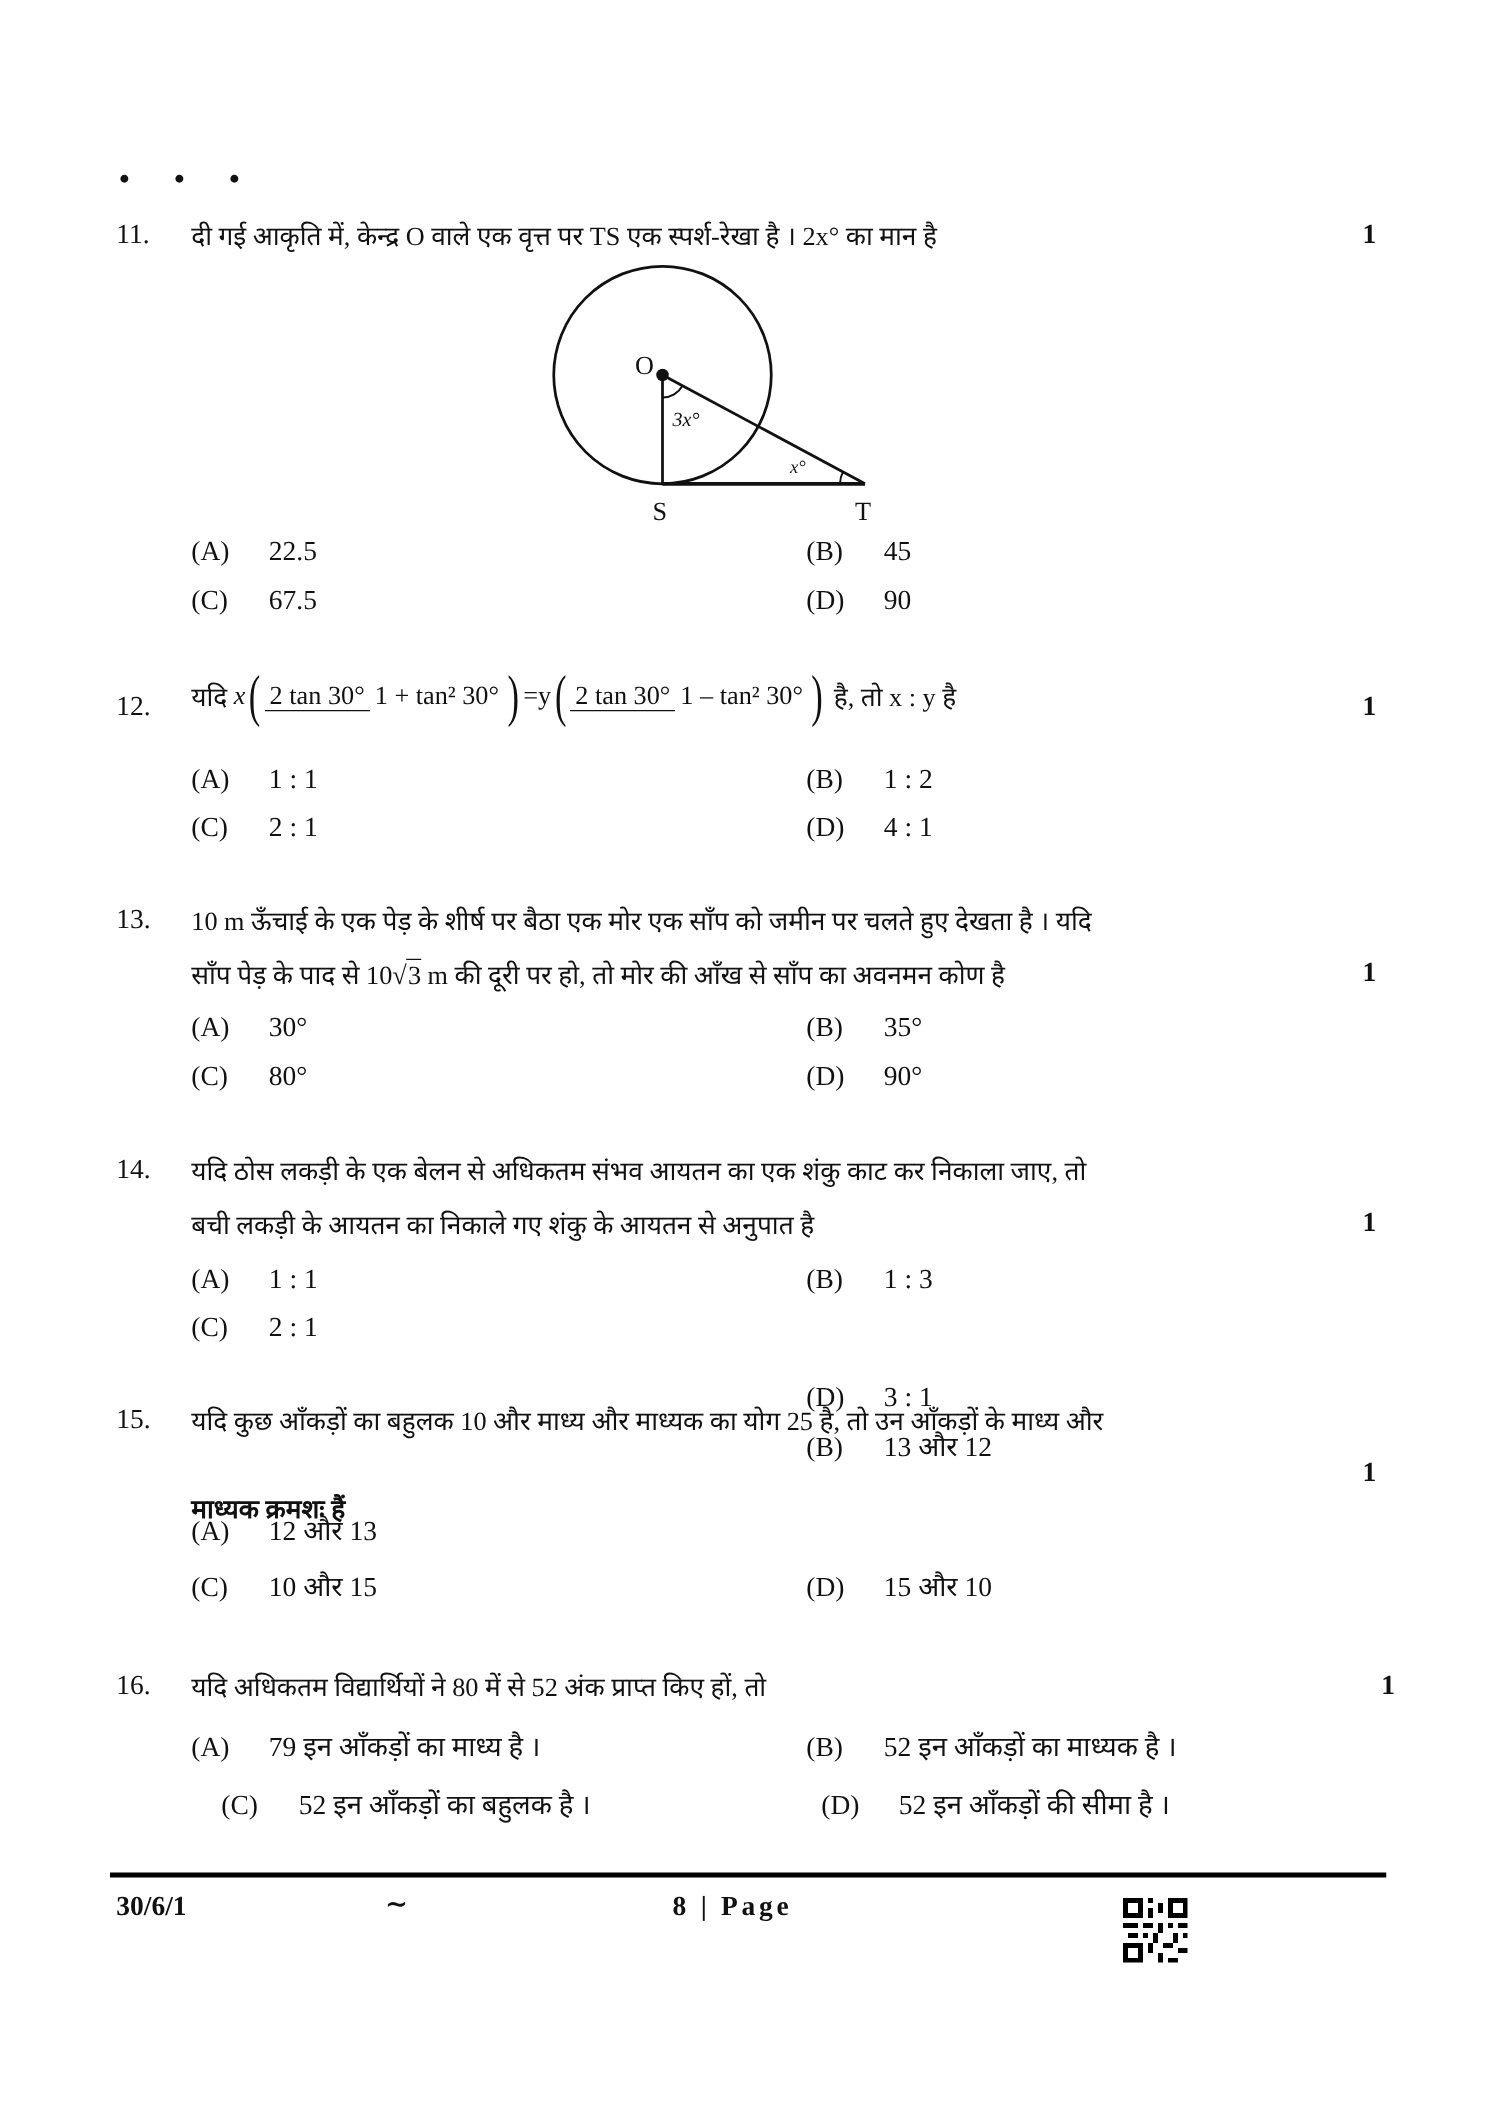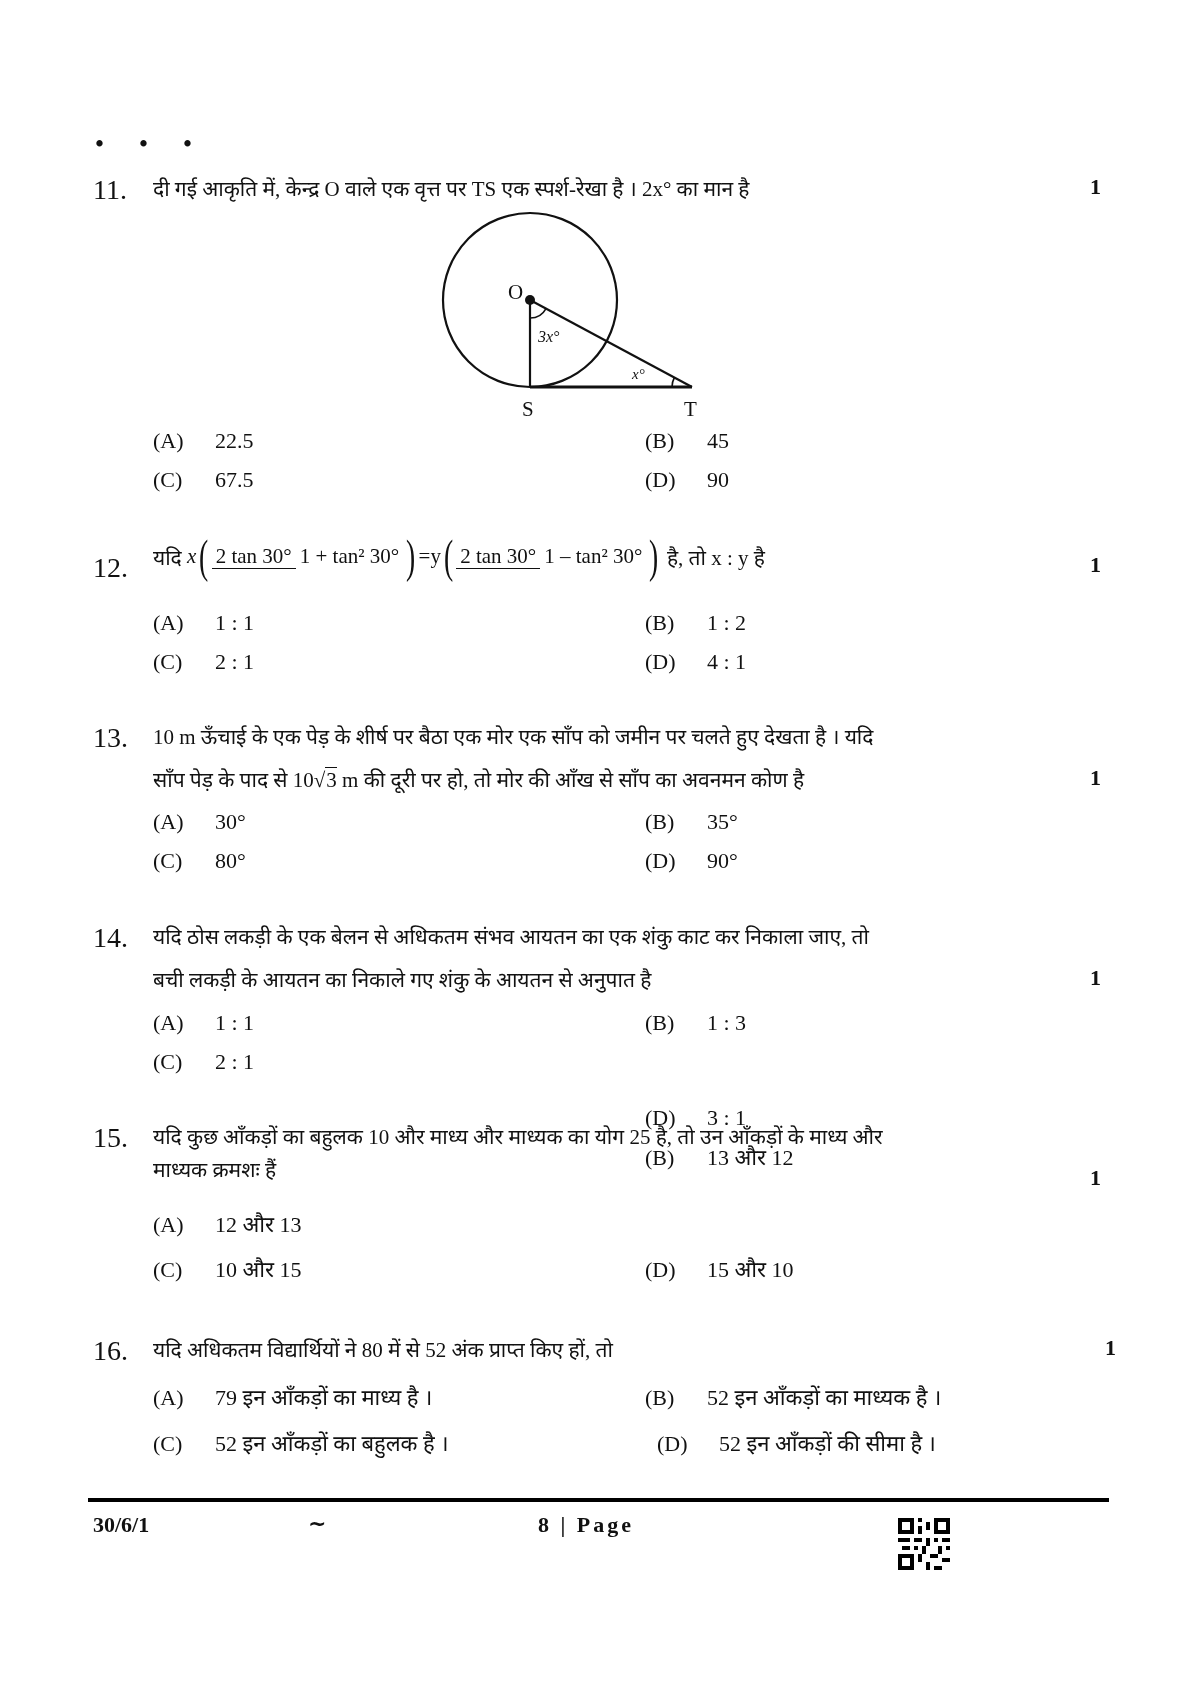--- a/index.html
+++ b/index.html
@@ -1,20 +1,20 @@
 <!DOCTYPE html>
 <html><head>
 <meta charset="utf-8">
 <style>
   html, body { margin: 0; padding: 0; background: #ffffff; }
   body { width: 1190px; height: 1683px; position: relative; overflow: hidden;
          font-family: "DejaVu Serif", "Liberation Serif", serif; color: #111; }
   .abs { position: absolute; }
   .bullets { left: 93px; top: 132px; font-size: 22px; letter-spacing: 12px; }
-  .qnum { position: absolute; left: 93px; font-size: 28px; font-family: "Liberation Serif", serif; }
+  .qnum { position: absolute; left: 93px; font-size: 22px; font-family: "Liberation Serif", serif; }
   .qtext { position: absolute; left: 153px; font-size: 21px; font-family: "Liberation Serif", serif; white-space: nowrap; }
   .mark { position: absolute; left: 1090px; font-size: 22px; font-weight: bold; font-family: "Liberation Serif", serif; }
   .opt { position: absolute; font-size: 22px; font-family: "Liberation Serif", serif; white-space: nowrap; }
   .opt .lbl { display: inline-block; width: 62px; }
   .col-a { left: 153px; }
   .col-b { left: 645px; }
   .frac { display: inline-flex; align-items: center; vertical-align: middle; font-size: 21px; line-height: 1.15; }
   .frac .num { border-bottom: 1.5px solid #111; padding: 0 4px; }
   .frac .den { padding: 0 4px; }
   .paren { font-size: 46px; vertical-align: middle; font-weight: 100; display: inline-block; transform: scaleX(0.6); }
@@ -113,37 +113,37 @@
 
   <div class="opt col-a" style="top:1010px;"><span class="lbl">(A)</span><span>1 : 1</span></div>
   <div class="opt col-b" style="top:1010px;"><span class="lbl">(B)</span><span>1 : 3</span></div>
   <div class="opt col-a" style="top:1049px;"><span class="lbl">(C)</span><span>2 : 1</span></div>
   <div class="opt col-b" style="top:1105px;"><span class="lbl">(D)</span><span>3 : 1</span></div>
 </section>
 
 <section>
   <div class="qnum" style="top:1122px;">15.</div>
   <div class="qtext" style="top:1122px;">यदि कुछ आँकड़ों का बहुलक 10 और माध्य और माध्यक का योग 25 है, तो उन आँकड़ों के माध्य और</div>
-  <div class="qtext" style="top:1155px;">माध्यक क्रमशः हैं</div>
+  <div class="qtext" style="top:1192px;font-weight:bold;">माध्यक क्रमशः हैं</div>
   <div class="mark" style="top:1165px;">1</div>
 
   <div class="opt col-a" style="top:1208px;"><span class="lbl">(A)</span><span>12 और 13</span></div>
   <div class="opt col-b" style="top:1141px;"><span class="lbl">(B)</span><span>13 और 12</span></div>
   <div class="opt col-a" style="top:1253px;"><span class="lbl">(C)</span><span>10 और 15</span></div>
   <div class="opt col-b" style="top:1253px;"><span class="lbl">(D)</span><span>15 और 10</span></div>
 </section>
 
 <section>
   <div class="qnum" style="top:1335px;">16.</div>
   <div class="qtext" style="top:1335px;">यदि अधिकतम विद्यार्थियों ने 80 में से 52 अंक प्राप्त किए हों, तो</div>
   <div class="mark" style="top:1335px; left:1105px;">1</div>
 
   <div class="opt col-a" style="top:1381px;"><span class="lbl">(A)</span><span>79 इन आँकड़ों का माध्य है ।</span></div>
   <div class="opt col-b" style="top:1381px;"><span class="lbl">(B)</span><span>52 इन आँकड़ों का माध्यक है ।</span></div>
-  <div class="opt col-a" style="top:1427px;"><span class="lbl">(C)</span><span>52 इन आँकड़ों का बहुलक है ।</span></div>
+  <div class="opt col-a" style="top:1427px;margin-left:24px;"><span class="lbl">(C)</span><span>52 इन आँकड़ों का बहुलक है ।</span></div>
   <div class="opt col-b" style="top:1427px;margin-left:12px;"><span class="lbl">(D)</span><span>52 इन आँकड़ों की सीमा है ।</span></div>
 </section>
 
 <div class="abs footer-rule"></div>
 <div class="abs footer-code">30/6/1</div>
 <div class="abs footer-tilde">~</div>
 <div class="abs footer-page">8 | Page</div>
 <div class="abs qr">
   <svg width="52" height="52" viewBox="0 0 13 13" shape-rendering="crispEdges">
     <rect x="0" y="0" width="13" height="13" fill="#fff"></rect>

